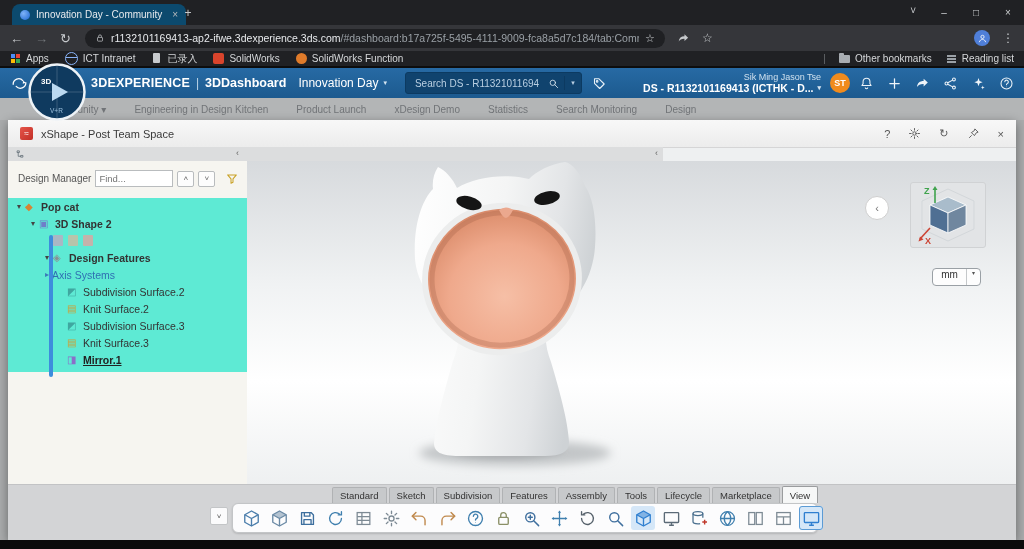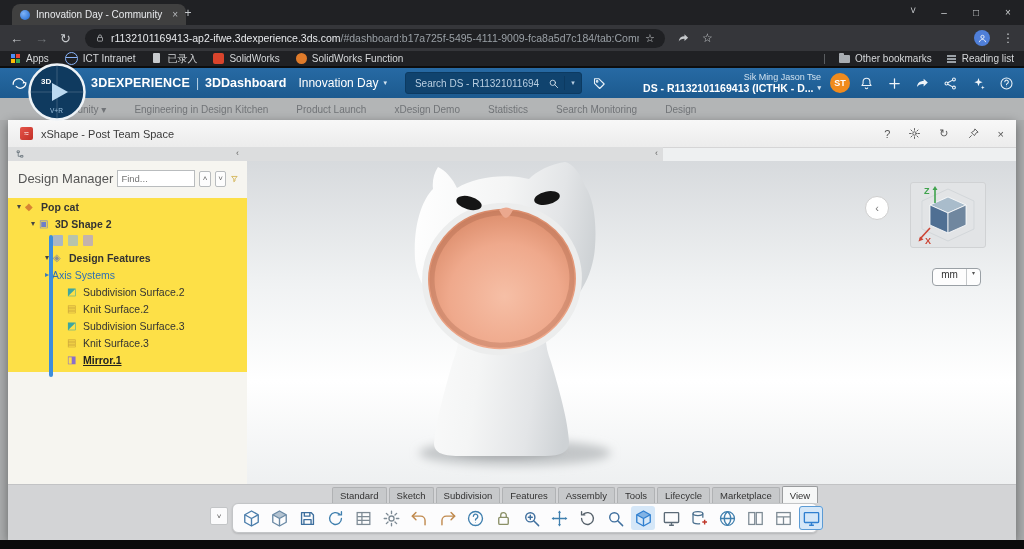--- a/index.html
+++ b/index.html
@@ -1,21 +1,21 @@
 <!DOCTYPE html>
 <html><head>
 <meta charset="utf-8">
 <style>
   html,body{margin:0;padding:0;}
   body{width:1024px;height:549px;overflow:hidden;background:#000;font-family:"Liberation Sans",sans-serif;}
   .screen{position:absolute;inset:0;width:1024px;height:549px;background:#0d0d0d;}
 
   
   .tabstrip{position:absolute;top:0;left:0;right:0;height:25px;background:#202124;}
-  .ctab{position:absolute;left:12px;top:4px;width:158px;height:21px;background:#404040;border-radius:8px 8px 0 0;display:flex;align-items:center;gap:6px;padding:0 8px;}
+  .ctab{position:absolute;left:12px;top:4px;width:158px;height:21px;background:#0c4a6e;border-radius:8px 8px 0 0;display:flex;align-items:center;gap:6px;padding:0 8px;}
   .favicon{width:10px;height:10px;border-radius:50%;background:radial-gradient(circle at 35% 35%,#7db2f7,#1b66d1);flex:none;}
   .ctab-title{flex:1;font-size:10px;color:#e8eaed;white-space:nowrap;overflow:hidden;}
   .ctab-close{font-size:10px;color:#b7babd;flex:none;cursor:default;}
   .newtab{position:absolute;left:180px;top:5px;width:16px;height:16px;color:#c6c9cc;font-size:12px;line-height:16px;text-align:center;}
   .tabsearch{position:absolute;right:108px;top:5px;color:#c6c9cc;font-size:10px;}
   .wincontrols{position:absolute;right:0;top:0;height:25px;display:flex;}
   .winbtn{width:32px;height:25px;display:flex;align-items:center;justify-content:center;color:#cdd0d2;font-size:10px;}
 
   
   .ctoolbar{position:absolute;top:25px;left:0;right:0;height:26px;background:#35363a;display:flex;align-items:center;padding:0 10px;gap:12px;}
@@ -88,25 +88,25 @@
   .app-tb-icons svg{width:13px;height:13px;display:block;color:#555;}
 
   .panelstrip{position:absolute;top:27px;left:0;width:655px;height:14px;background:#dcddde;border-bottom:1px solid #cbcccd;}
   .panelstrip .ps-tree{position:absolute;left:7px;top:2px;width:10px;height:10px;color:#5a6670;}
   .panelstrip .ps-chev1{position:absolute;left:228px;top:0;font-size:9px;color:#666;line-height:13px;}
   .panelstrip .ps-chev2{position:absolute;right:5px;top:0;font-size:9px;color:#666;line-height:13px;}
 
   
   .dm{position:absolute;left:0;top:41px;width:239px;bottom:55px;background:#f6f5f0;border-right:1px solid #c2c3c5;}
   .dm-row{display:flex;align-items:center;gap:4px;padding:9px 8px 5px 10px;}
-  .dm-title{font-size:13px;color:#555;white-space:nowrap;}
+  .dm-title{font-size:10px;color:#555;white-space:nowrap;}
   .dm-find{width:70px;height:15px;font-size:9.5px;border:1px solid #b9bcbe;background:#fff;color:#444;padding:0 3px;font-family:"Liberation Sans",sans-serif;outline:none;}
   .dm-btn{width:17px;height:16px;background:#fdfdfd;border:1px solid #b9bcbe;font-size:8px;color:#666;display:flex;align-items:center;justify-content:center;border-radius:2px;padding:0;}
   .dm-filter{margin-left:auto;width:14px;height:14px;color:#c9a227;}
-  .tree{position:relative;margin-top:6px;background:#fde047;padding-bottom:4px;}
+  .tree{position:relative;margin-top:6px;background:#5eead4;padding-bottom:4px;}
   .tree-row{height:17px;display:flex;align-items:center;font-size:10.5px;color:#333;}
   .tree-row[data-level="0"]{padding-left:6px;}
   .tree-row[data-level="1"]{padding-left:20px;}
   .tree-row[data-level="2"]{padding-left:34px;}
   .tree-row[data-level="3"]{padding-left:48px;}
   .tr-arrow{width:10px;font-size:8px;color:#444;text-align:center;flex:none;}
   .tr-arrow[data-arrow="expanded"]::before{content:"▾";}
   .tr-arrow[data-arrow="collapsed"]::before{content:"▸";color:#3a7ab8;}
   .t-ico{width:13px;height:12px;margin:0 3px 0 1px;font-size:10px;line-height:12px;flex:none;}
   .t-ico:not([data-icon]){width:0;margin:0;}

